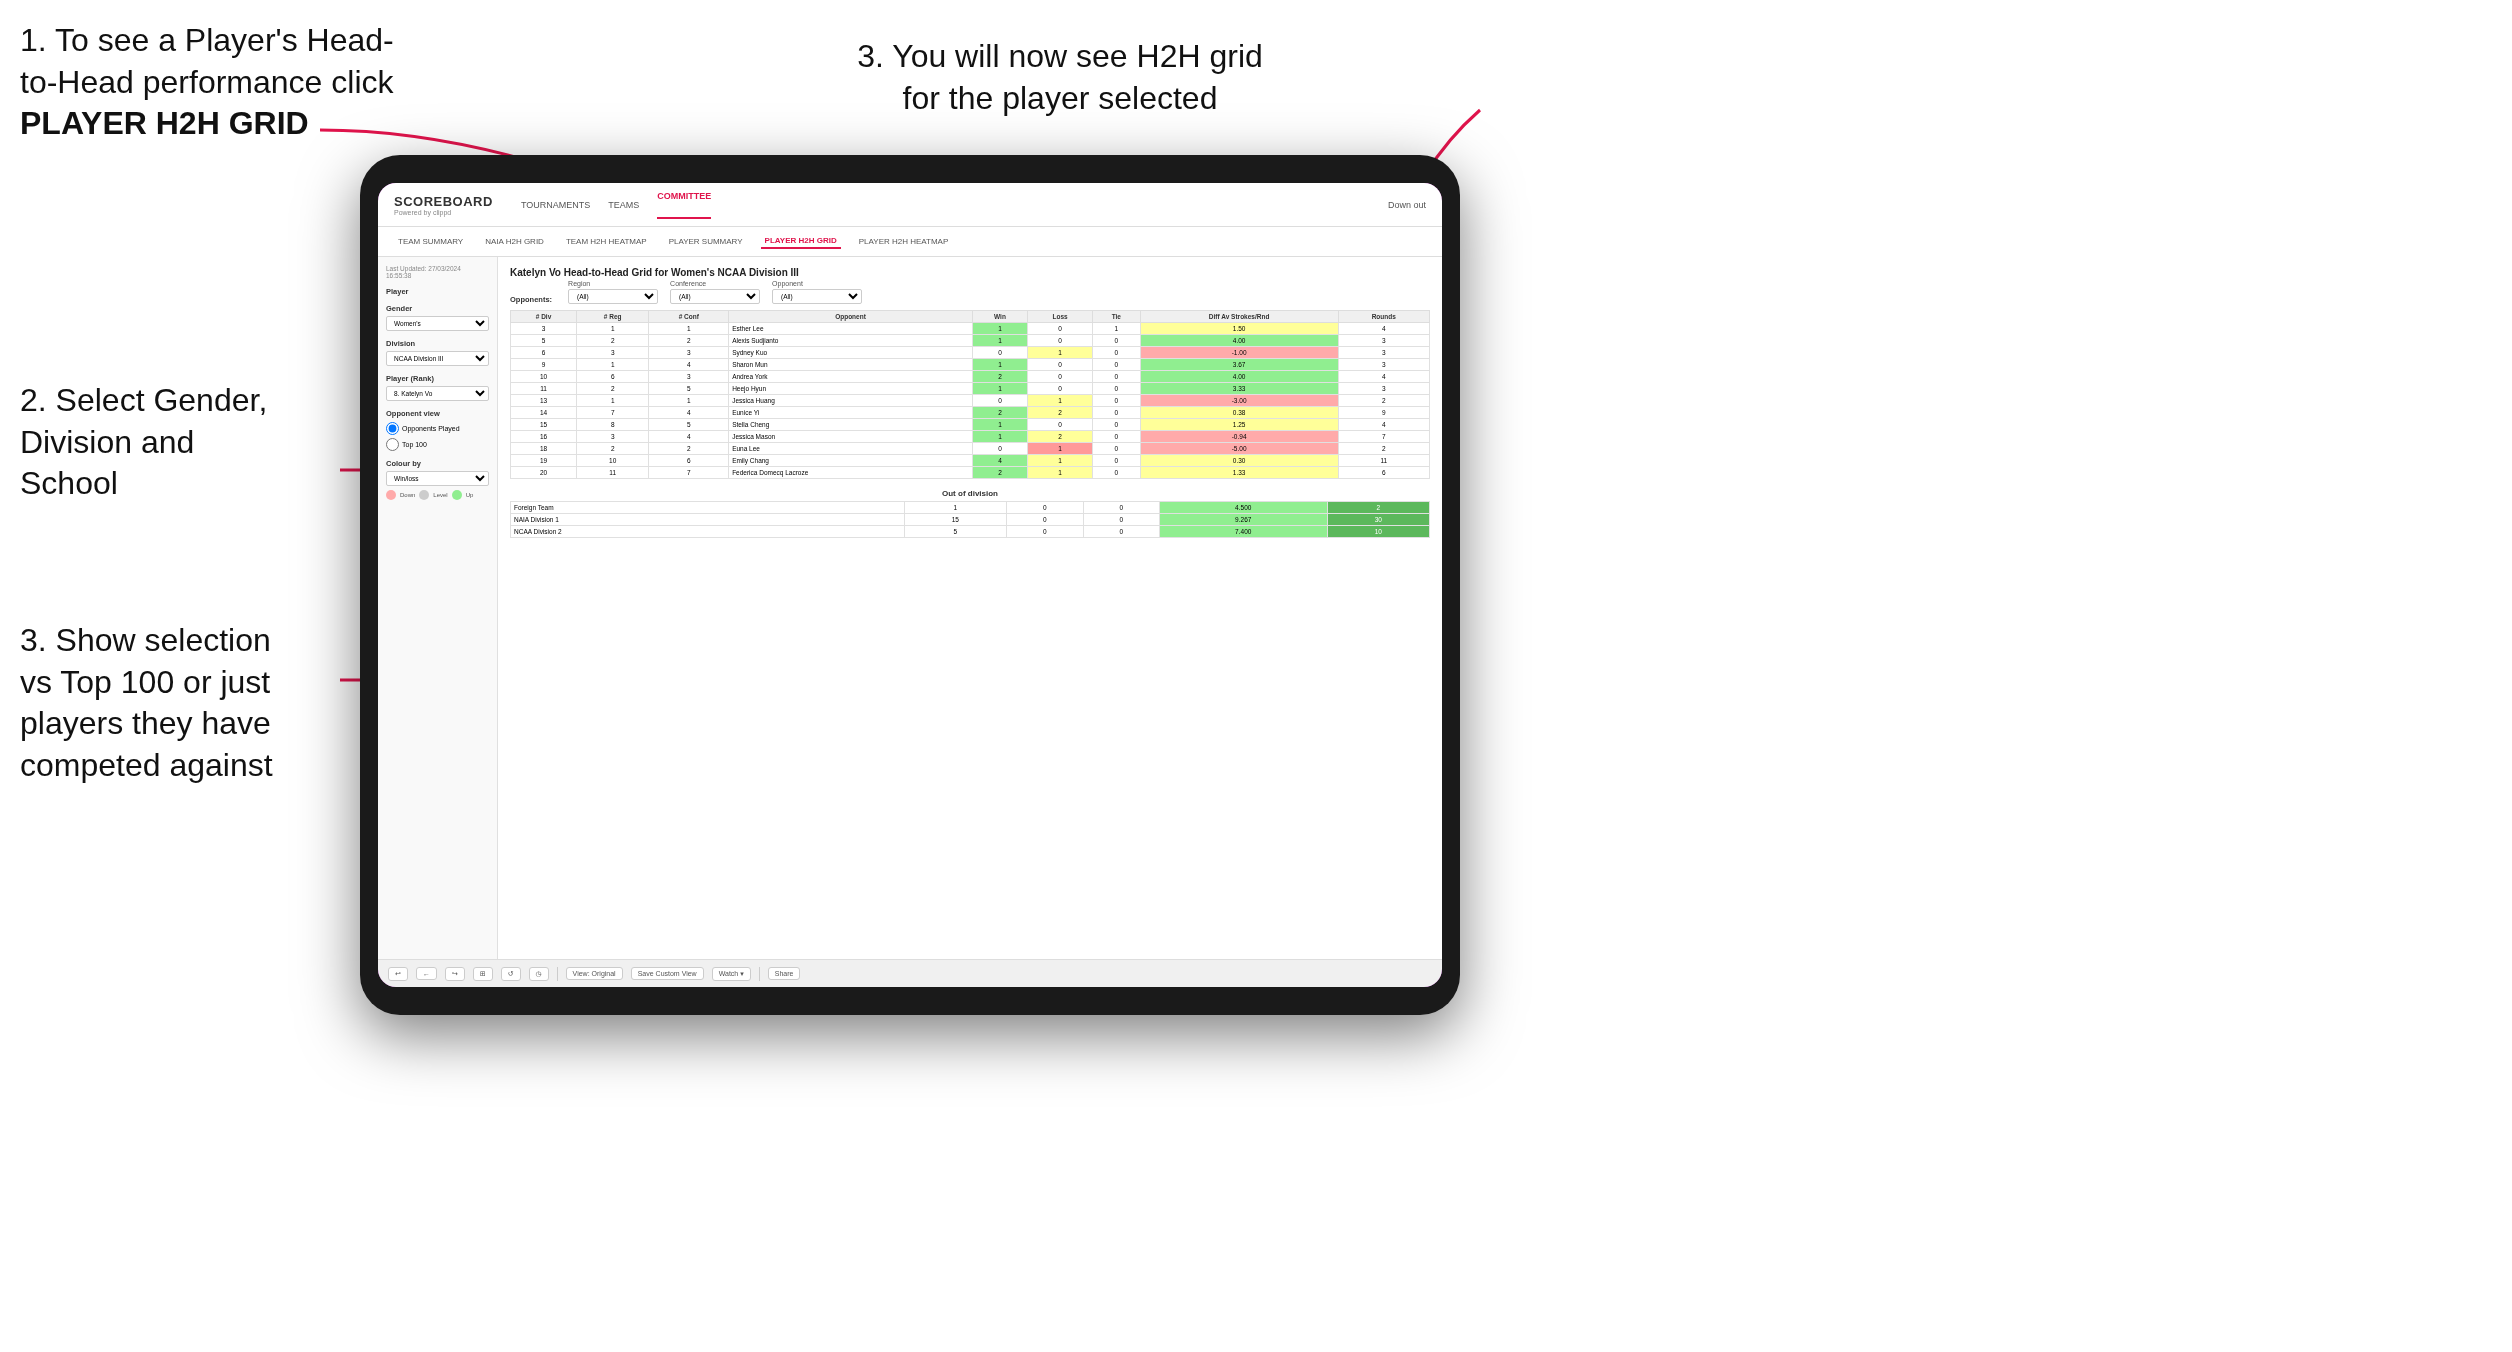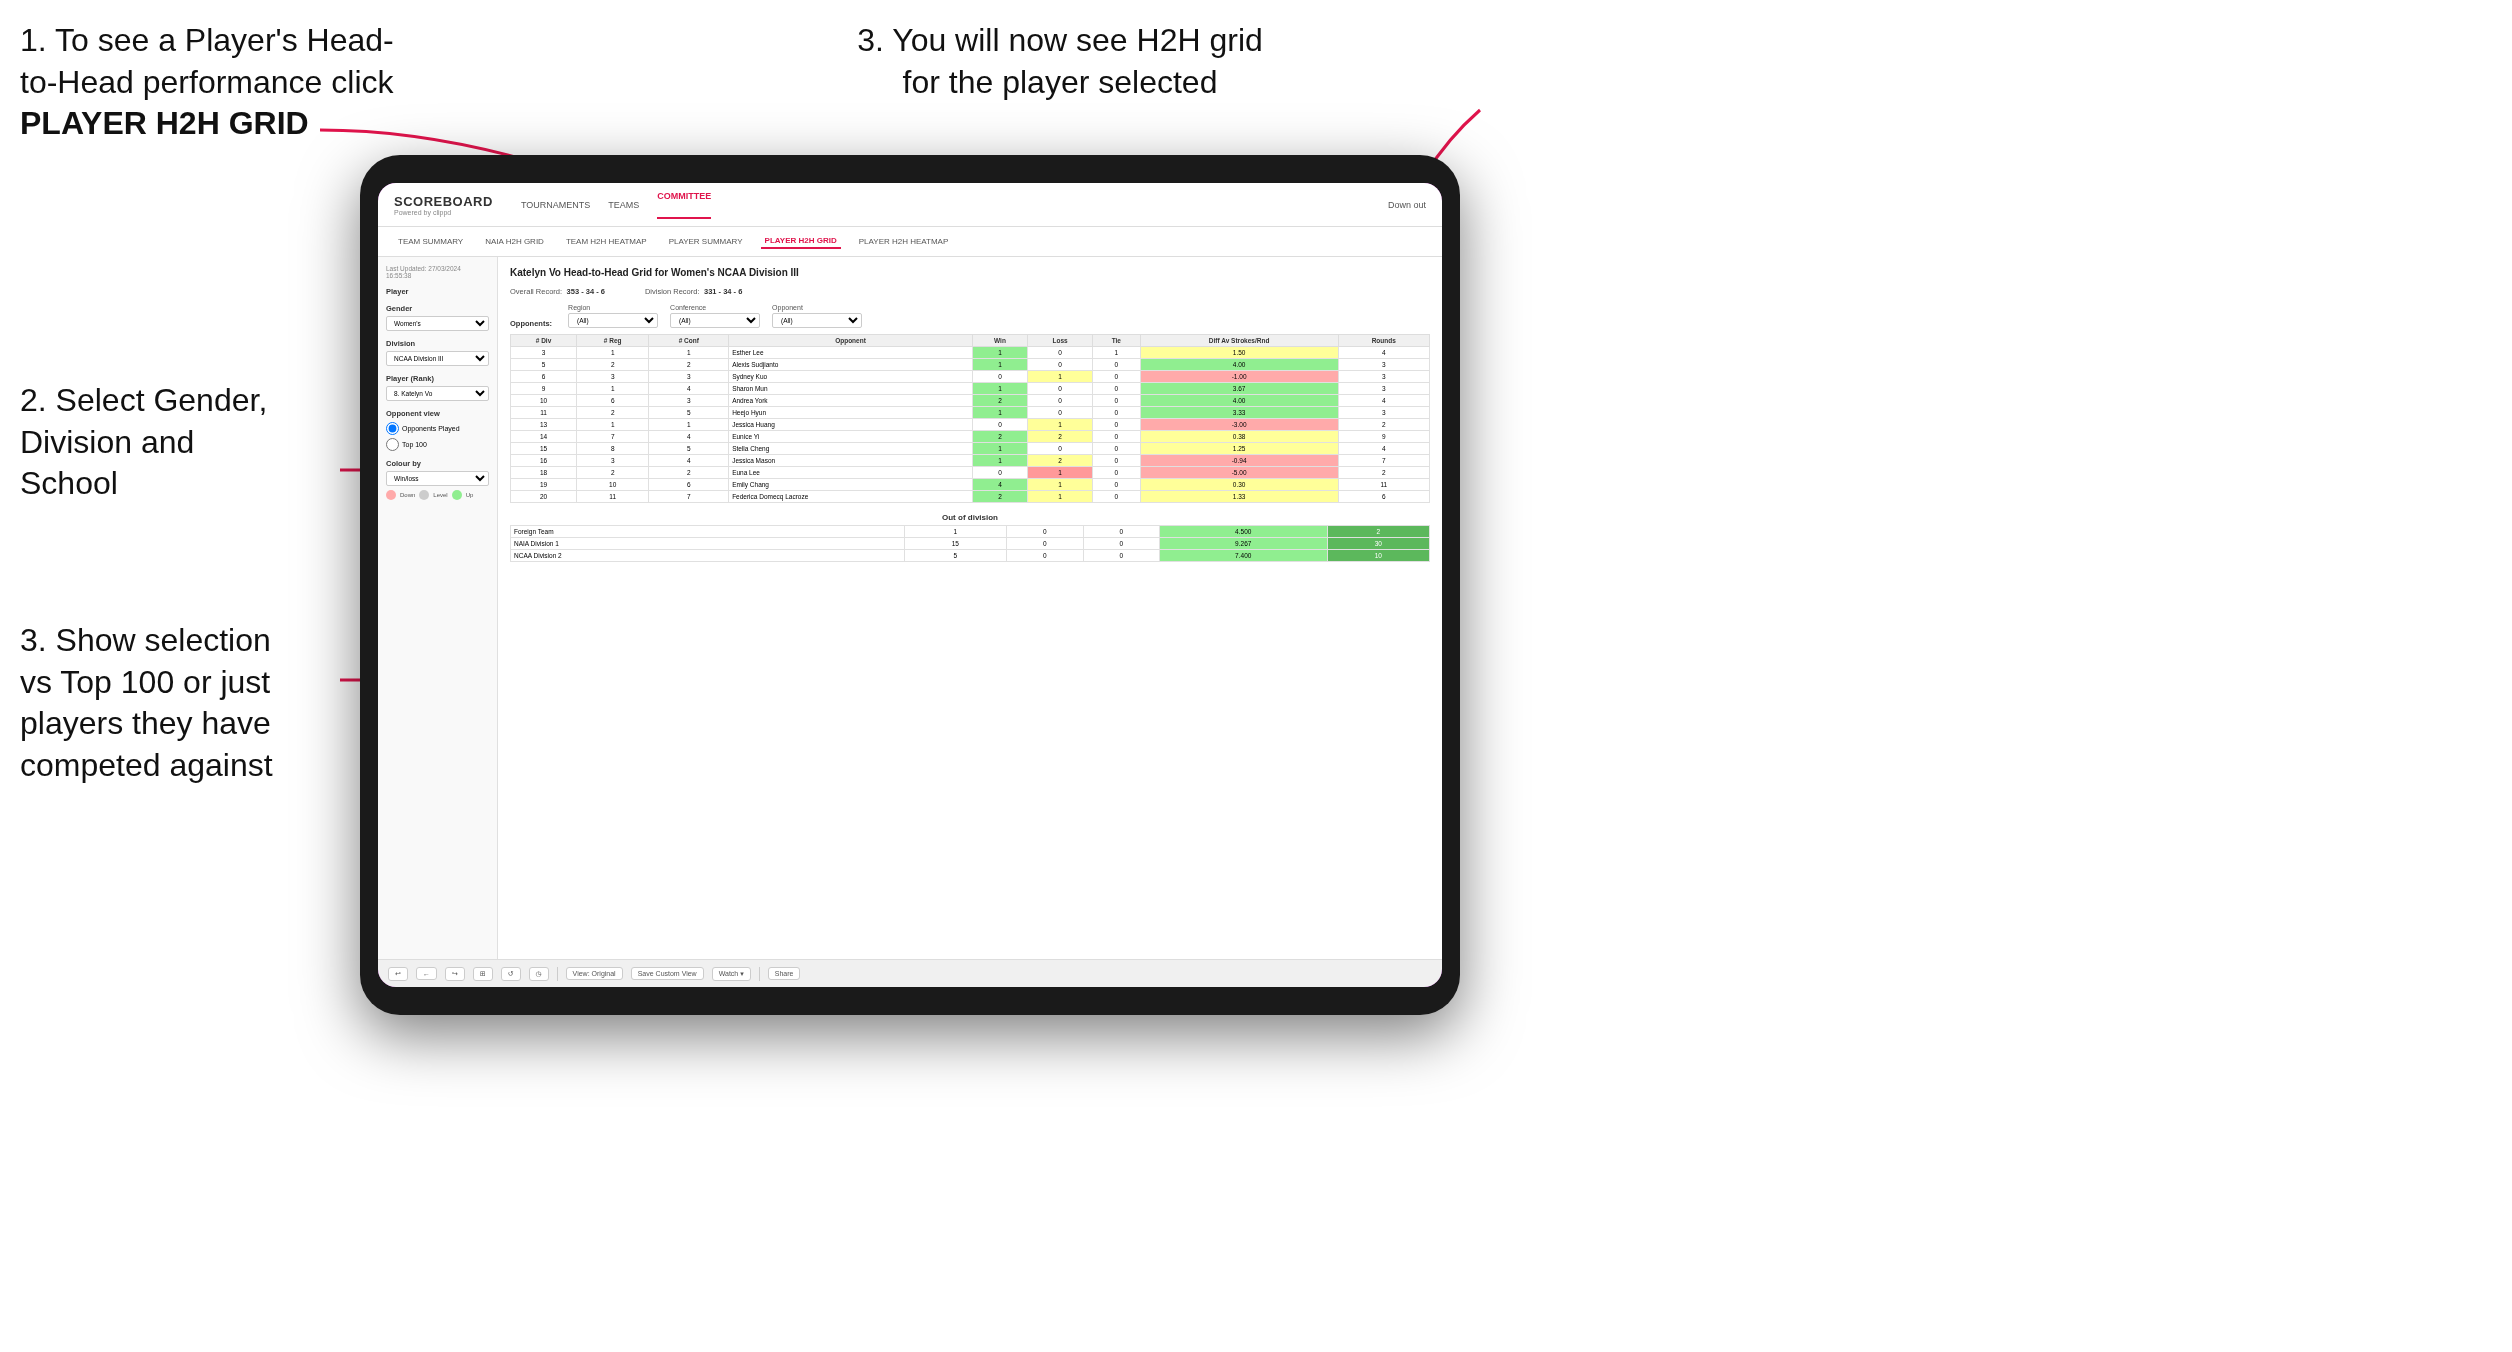--- a/index.html
+++ b/index.html
@@ -19,21 +19,21 @@
       left: 20px;
       width: 380px;
       font-size: 32px;
       line-height: 1.3;
       color: #111;
     }
     .instruction-top-left .bold { font-weight: bold; }
 
     .instruction-top-right {
       position: absolute;
-      top: 20px;
+      top: 36px;
       left: 820px;
       width: 480px;
       font-size: 32px;
       line-height: 1.3;
       color: #111;
       text-align: center;
     }
 
     .instruction-mid-left {
       position: absolute;
@@ -488,30 +488,20 @@
             <span class="colour-label">Level</span>
             <div class="colour-dot" style="background:#90ee90;"></div>
             <span class="colour-label">Up</span>
           </div>
         </div>
       </div>
 
       <div class="grid-area">
         <div class="grid-title">Katelyn Vo Head-to-Head Grid for Women's NCAA Division III</div>
 
-        <div class="grid-records">
-          <div>
-            <span class="grid-record-label">Overall Record:</span>
-            <span class="grid-record-value">353 - 34 - 6</span>
-          </div>
-          <div>
-            <span class="grid-record-label">Division Record:</span>
-            <span class="grid-record-value">331 - 34 - 6</span>
-          </div>
-        </div>
 
         <div class="filters-row">
           <span class="opponents-label">Opponents:</span>
           <div class="filter-group">
             <span class="filter-label">Region</span>
             <select class="filter-select">
               <option>(All)</option>
             </select>
           </div>
           <div class="filter-group">

